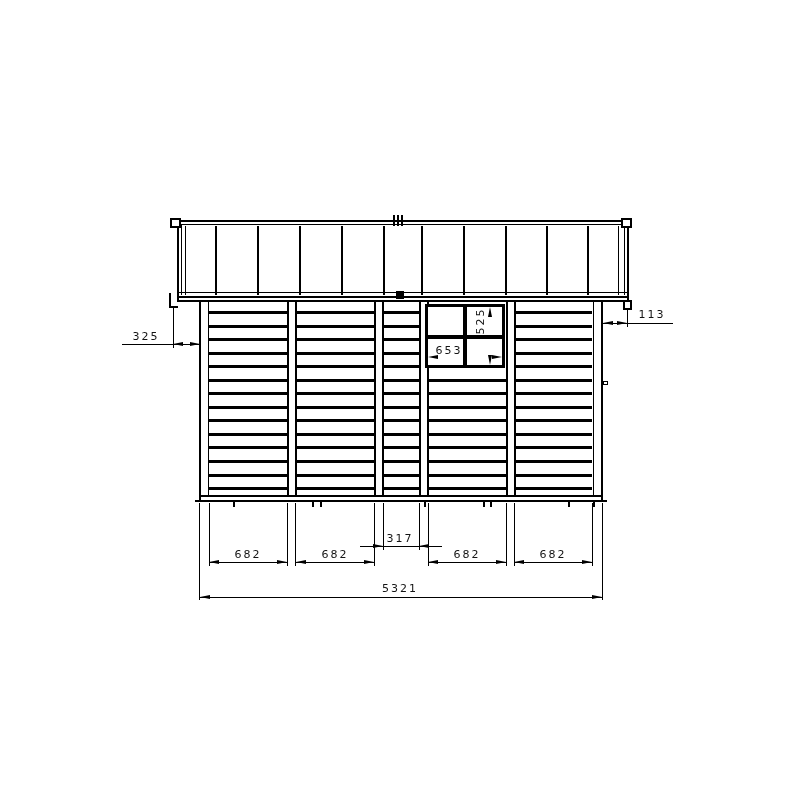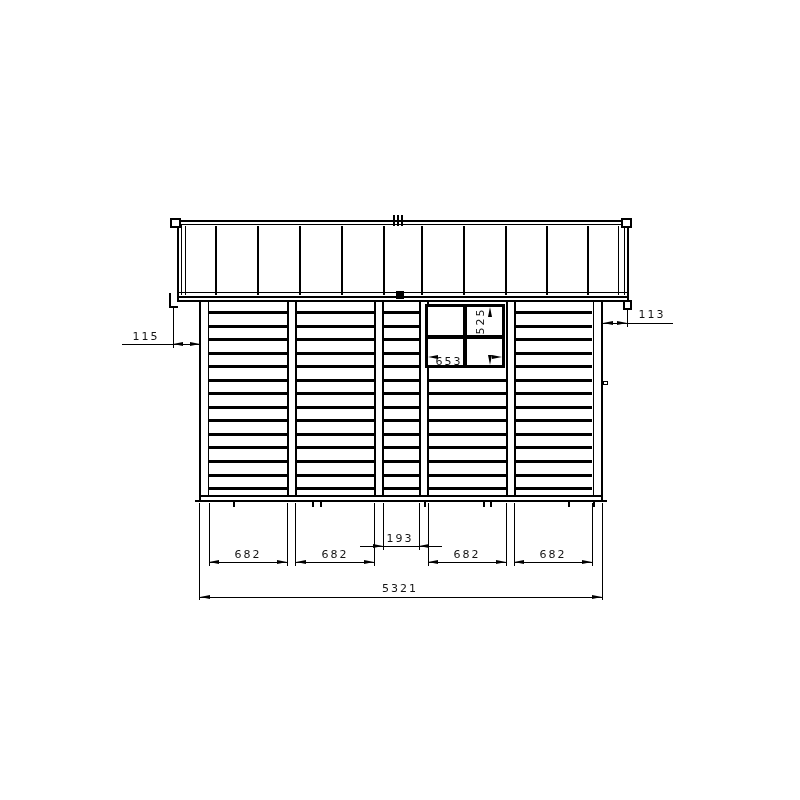--- a/index.html
+++ b/index.html
@@ -153,27 +153,27 @@
     <div class="ln" style="left: 624px; top: 224px; width: 1px; height: 71px;"></div>
     <div class="ln" style="left: 627px; top: 220px; width: 2px; height: 82px;"></div>
     <div class="ln" style="left: 181px; top: 224px; width: 1px; height: 71px;"></div>
     <div class="ln" style="left: 177px; top: 220px; width: 2px; height: 82px;"></div>
     <div class="ln" style="left: 177px; top: 224px; width: 452px; height: 1px;"></div>
     <div class="ln" style="left: 177px; top: 220px; width: 452px; height: 2px;"></div>
     <div class="winframe" style="left:425px;top:304px;width:80px;height:64px;"></div>
   <div class="ln" style="left:463px;top:307px;width:4px;height:58px;"></div>
   <div class="ln" style="left:428px;top:335px;width:74px;height:4px;"></div>
 
-  <div class="lbl" style="left:128px;top:331px;width:36px;">115</div>
+  <div class="lbl" style="left:128px;top:331px;width:36px;">325</div>
   <div class="lbl" style="left:634px;top:309px;width:36px;">113</div>
-  <div class="lbl" style="left:433px;top:356px;width:32px;">653</div>
+  <div class="lbl" style="left:433px;top:345px;width:32px;">653</div>
   <div class="lbl rot" style="left:463px;top:315px;width:36px;">525</div>
   <div class="lbl" style="left:230px;top:549px;width:36px;">682</div>
   <div class="lbl" style="left:317px;top:549px;width:36px;">682</div>
-  <div class="lbl" style="left:382px;top:533px;width:36px;">193</div>
+  <div class="lbl" style="left:382px;top:533px;width:36px;">317</div>
   <div class="lbl" style="left:449px;top:549px;width:36px;">682</div>
   <div class="lbl" style="left:535px;top:549px;width:36px;">682</div>
   <div class="lbl" style="left:378px;top:583px;width:44px;">5321</div>
 <div class="mark" style="left: 170px; top: 218px; width: 11px; height: 10px; border-width: 2px;"></div>
     <div class="mark" style="left: 621px; top: 218px; width: 11px; height: 10px; border-width: 2px;"></div>
     <div class="mark" style="left: 623px; top: 300px; width: 9px; height: 10px; border-width: 2px;"></div>
     <div class="mark" style="left: 603px; top: 381px; width: 5px; height: 4px; border-width: 1px;"></div>
     <div class="arr" style="left: 488px; top: 307px; border-left: 2px solid transparent; border-right: 2px solid transparent; border-bottom: 10px solid rgb(0, 0, 0);"></div>
     <div class="arr" style="left: 428px; top: 355px; border-top: 2px solid transparent; border-bottom: 2px solid transparent; border-right: 10px solid rgb(0, 0, 0);"></div>
     <div class="arr" style="left: 492px; top: 355px; border-top: 2px solid transparent; border-bottom: 2px solid transparent; border-left: 10px solid rgb(0, 0, 0);"></div>

